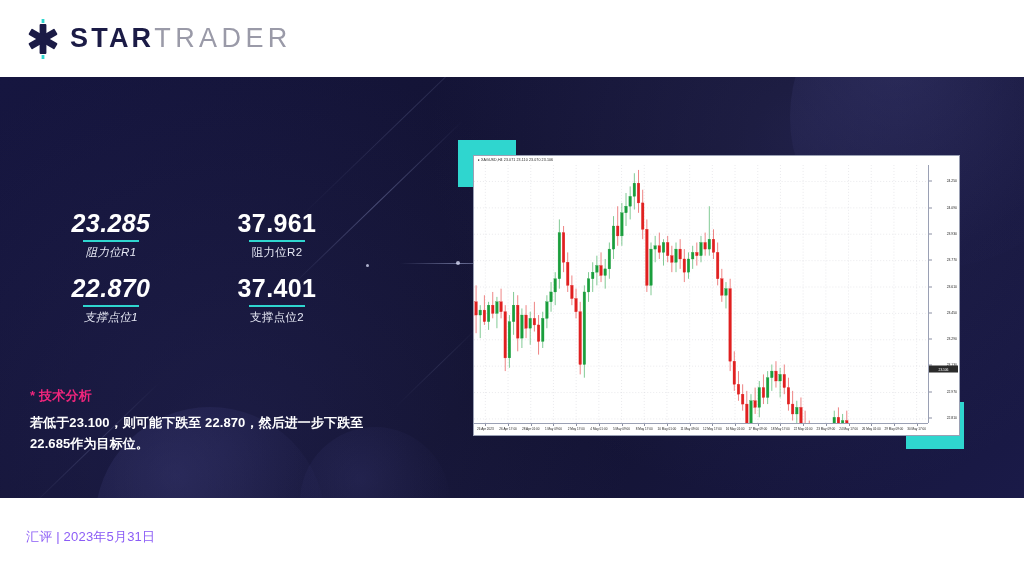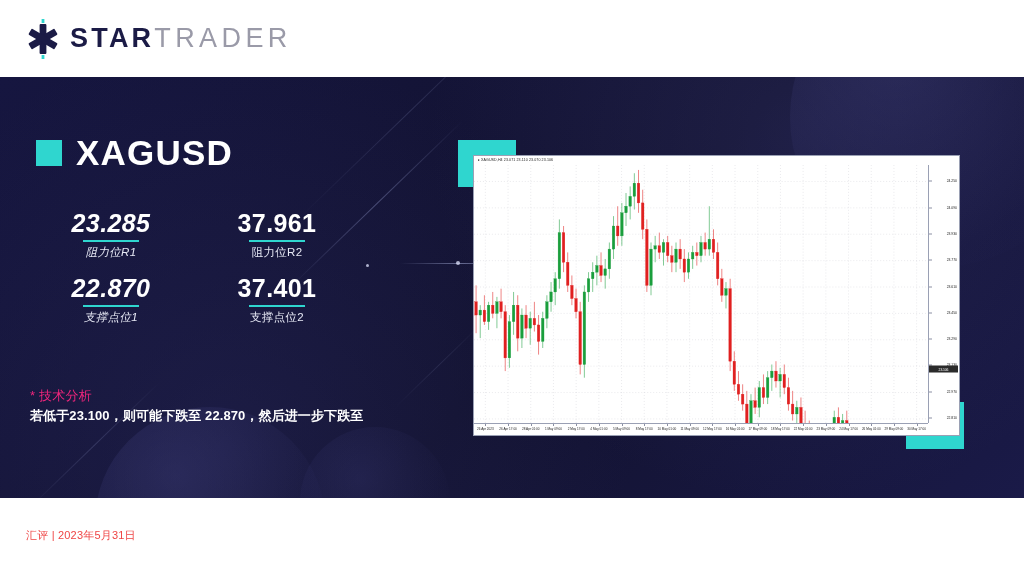--- a/index.html
+++ b/index.html
@@ -83,21 +83,21 @@
   .lvl-rule {
     width:56px; height:2px; background:#2fd6cf; margin:3px auto 3px auto;
   }
   .lvl-label { color:#e7e9f5; font-size:11.5px; letter-spacing:.3px; }
   .sp1 { height:14px; }
   .sp2 { height:14px; }
 
   
   .analysis { position:absolute; left:30px; top:310px; width:360px; }
   .analysis-title {
-    color:#f0257c; font-size:13px; font-weight:normal; letter-spacing:.2px;
+    color:#f0257c; font-size:13px; font-weight:bold; margin-bottom:7px; letter-spacing:.2px;
   }
   .analysis-body {
     color:#ffffff; font-size:13px; line-height:1.62; font-weight:bold; letter-spacing:.1px;
   }
 
   
   .chart-zone { position:absolute; left:440px; top:30px; width:560px; height:370px; }
   .bracket { position:absolute; background:#2fd6cf; }
   .br-tl-h { left:18px;  top:33px;  width:58px; height:15px; }
   .br-tl-v { left:18px;  top:33px;  width:15px; height:47px; }
@@ -146,21 +146,21 @@
   }
   .xtick-mark { position:absolute; top:0; width:1px; height:2px; background:#8b90a3; }
 
   
   .footer {
     position:absolute; left:0; top:498px; width:1024px; height:78px;
     background:#ffffff;
   }
   .footer-text {
     position:absolute; left:26px; top:30px;
-    color:#ef4444; font-size:11px; letter-spacing:.2px;
+    color:#8b5cf6; font-size:13px; letter-spacing:.2px;
   }
 </style>
 </head>
 <body>
 
 <div class="header">
   <div class="logo-wrap">
     <div class="logo-mark">
       <svg width="42" height="42" viewBox="0 0 42 42">
         <rect x="19.6" y="1" width="2.8" height="4" fill="#2fd6cf"></rect>
@@ -186,24 +186,20 @@
   <div class="streak s1"></div>
   <div class="streak s2"></div>
   <div class="streak s3"></div>
   <div class="streak s4"></div>
   <div class="hline h1"></div>
   <div class="dot d1"></div>
   <div class="dot d2"></div>
   <div class="dot d3"></div>
   <div class="dot d4"></div>
 
-  <div class="pair-row">
-    <div class="pair-sq"></div>
-    <div class="pair-name">XAGUSD</div>
-  </div>
 
   <div class="levels">
     <div class="sp1"></div>
     <div class="lvl-row">
       <div class="lvl lvl-col">
         <div class="lvl-val">23.285</div>
         <div class="lvl-rule"></div>
         <div class="lvl-label">阻力位R1</div>
       </div>
       <div class="lvl lvl-col2">
@@ -224,20 +220,21 @@
         <div class="lvl-rule"></div>
         <div class="lvl-label">支撑点位2</div>
       </div>
     </div>
   </div>
 
   <div class="analysis">
     <div class="analysis-title">* 技术分析</div>
     <div class="analysis-body">
       <div>若低于23.100，则可能下跌至 22.870，然后进一步下跌至</div>
+      <div>22.685作为目标位。</div>
     </div>
   </div>
 
   <div class="chart-zone">
     <div class="bracket br-tl-h"></div>
     <div class="bracket br-tl-v"></div>
     <div class="bracket br-br-h"></div>
     <div class="bracket br-br-v"></div>
 
     <div class="chart">

